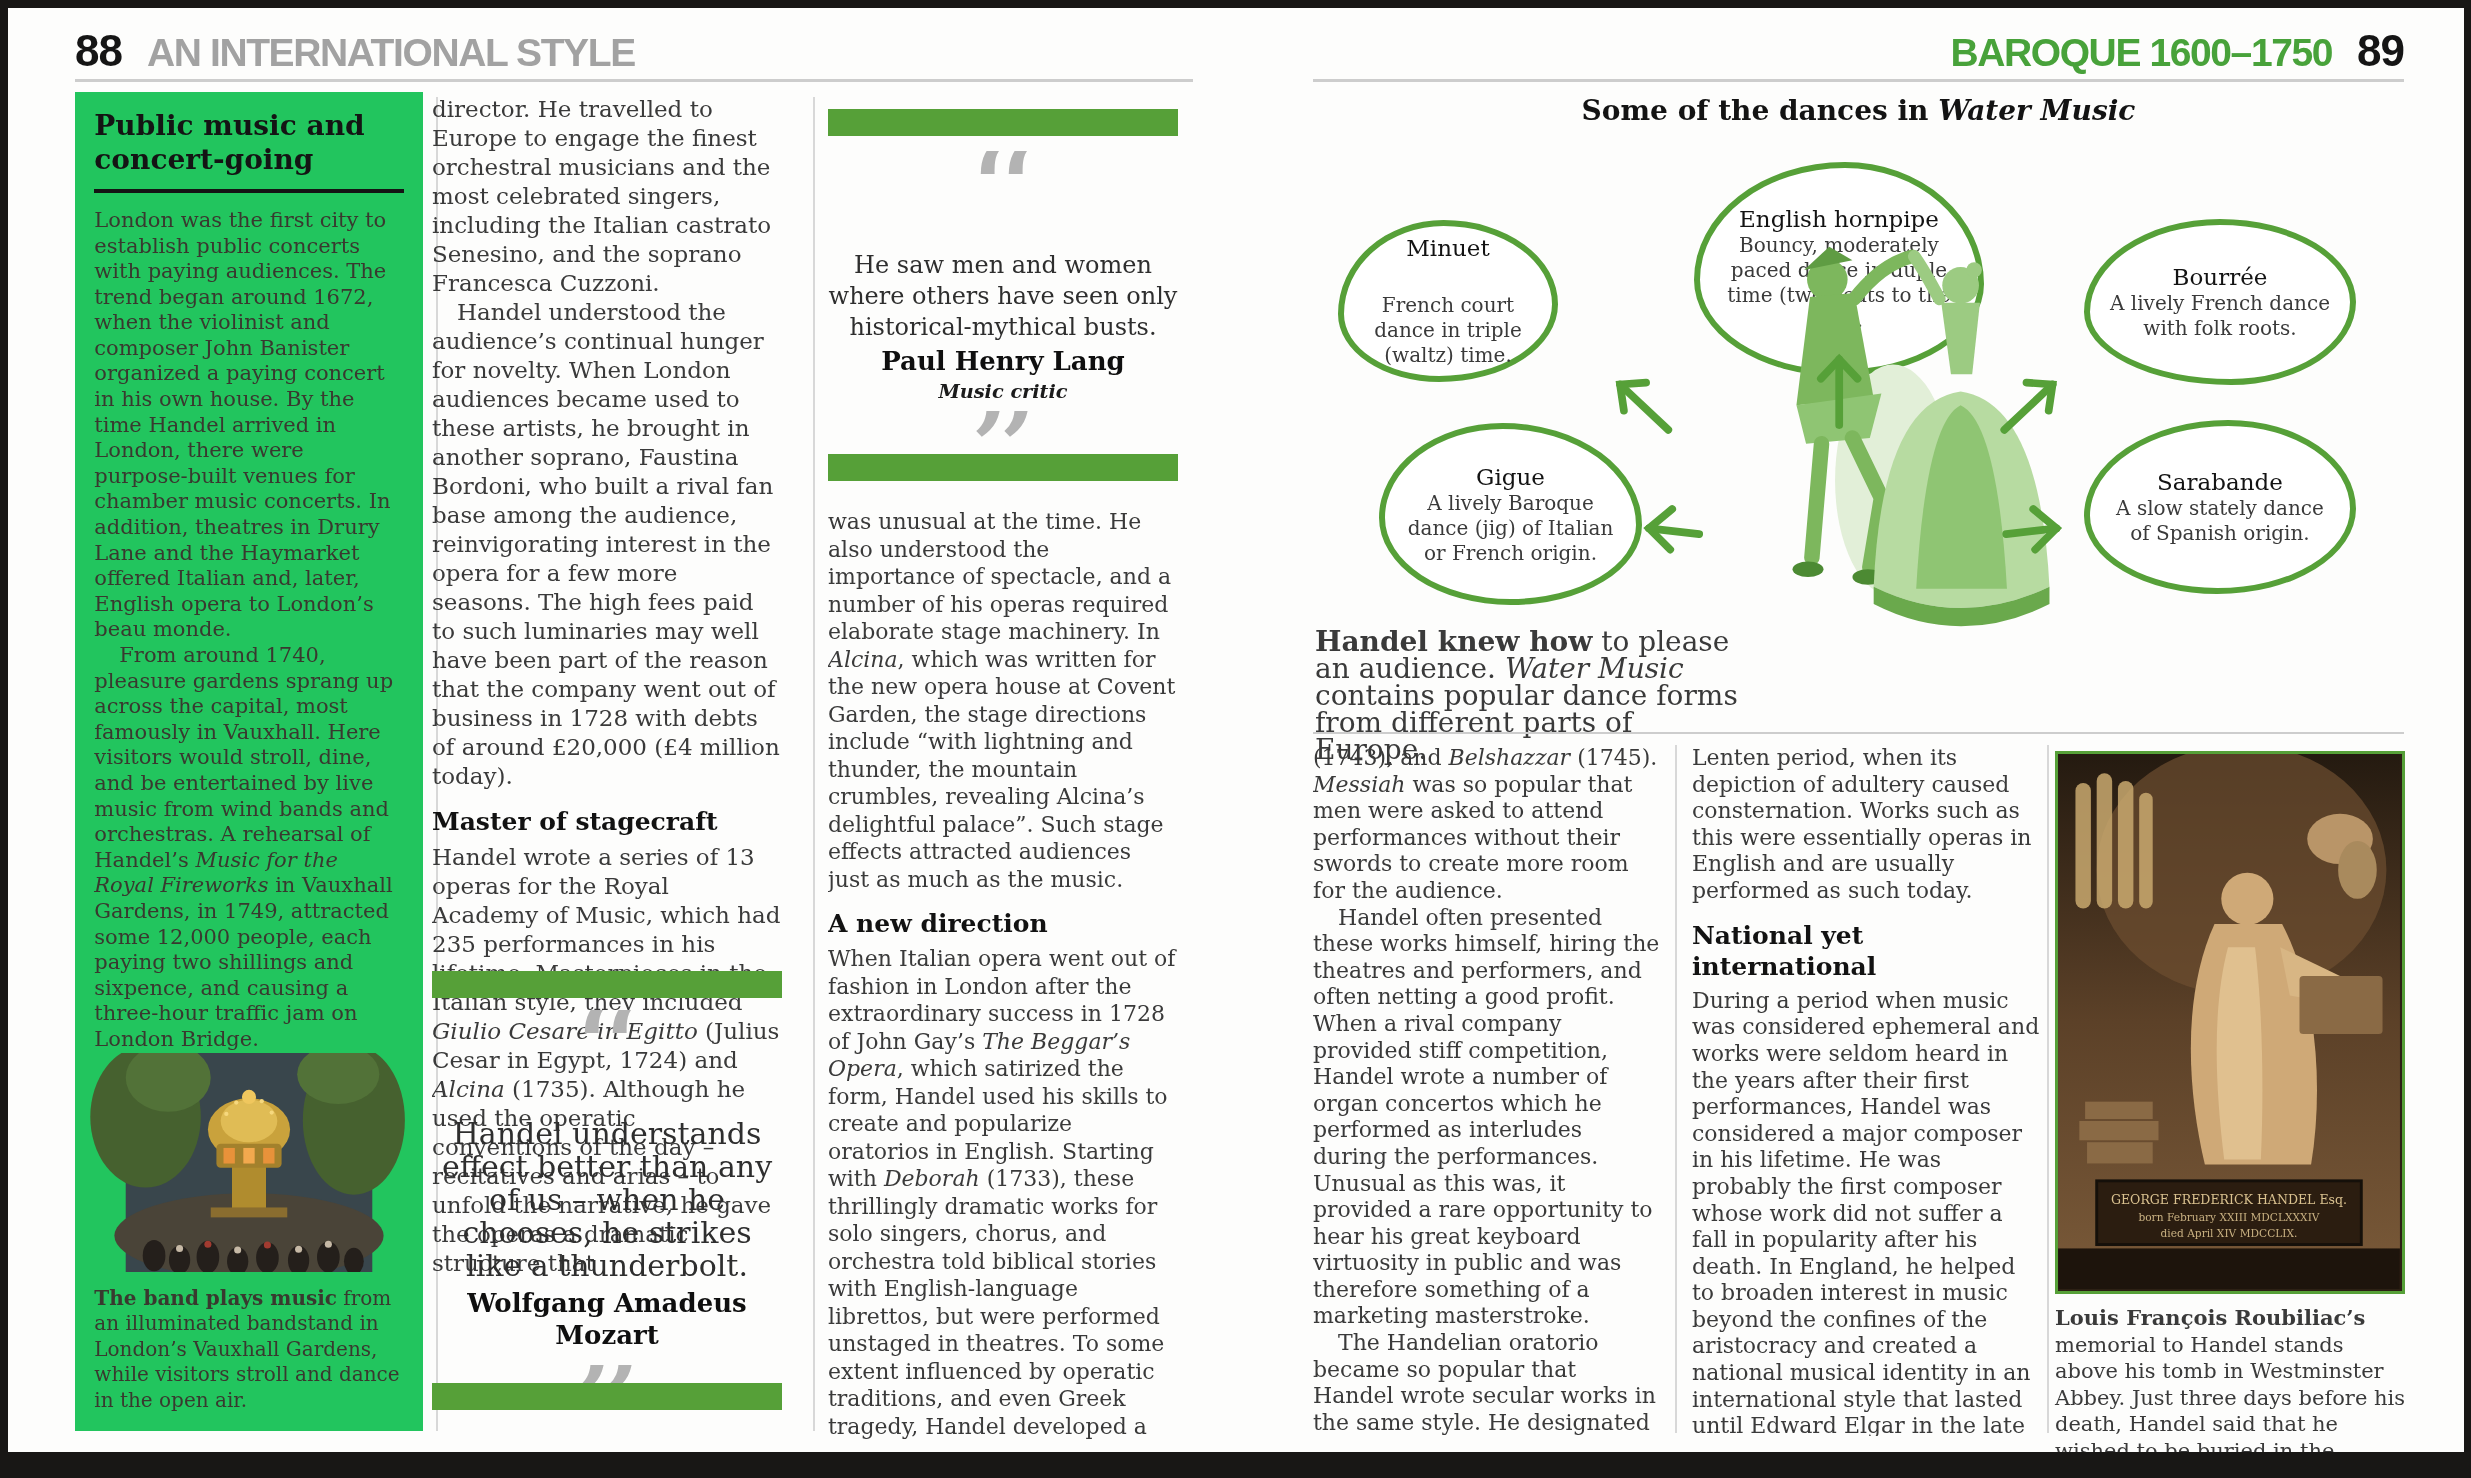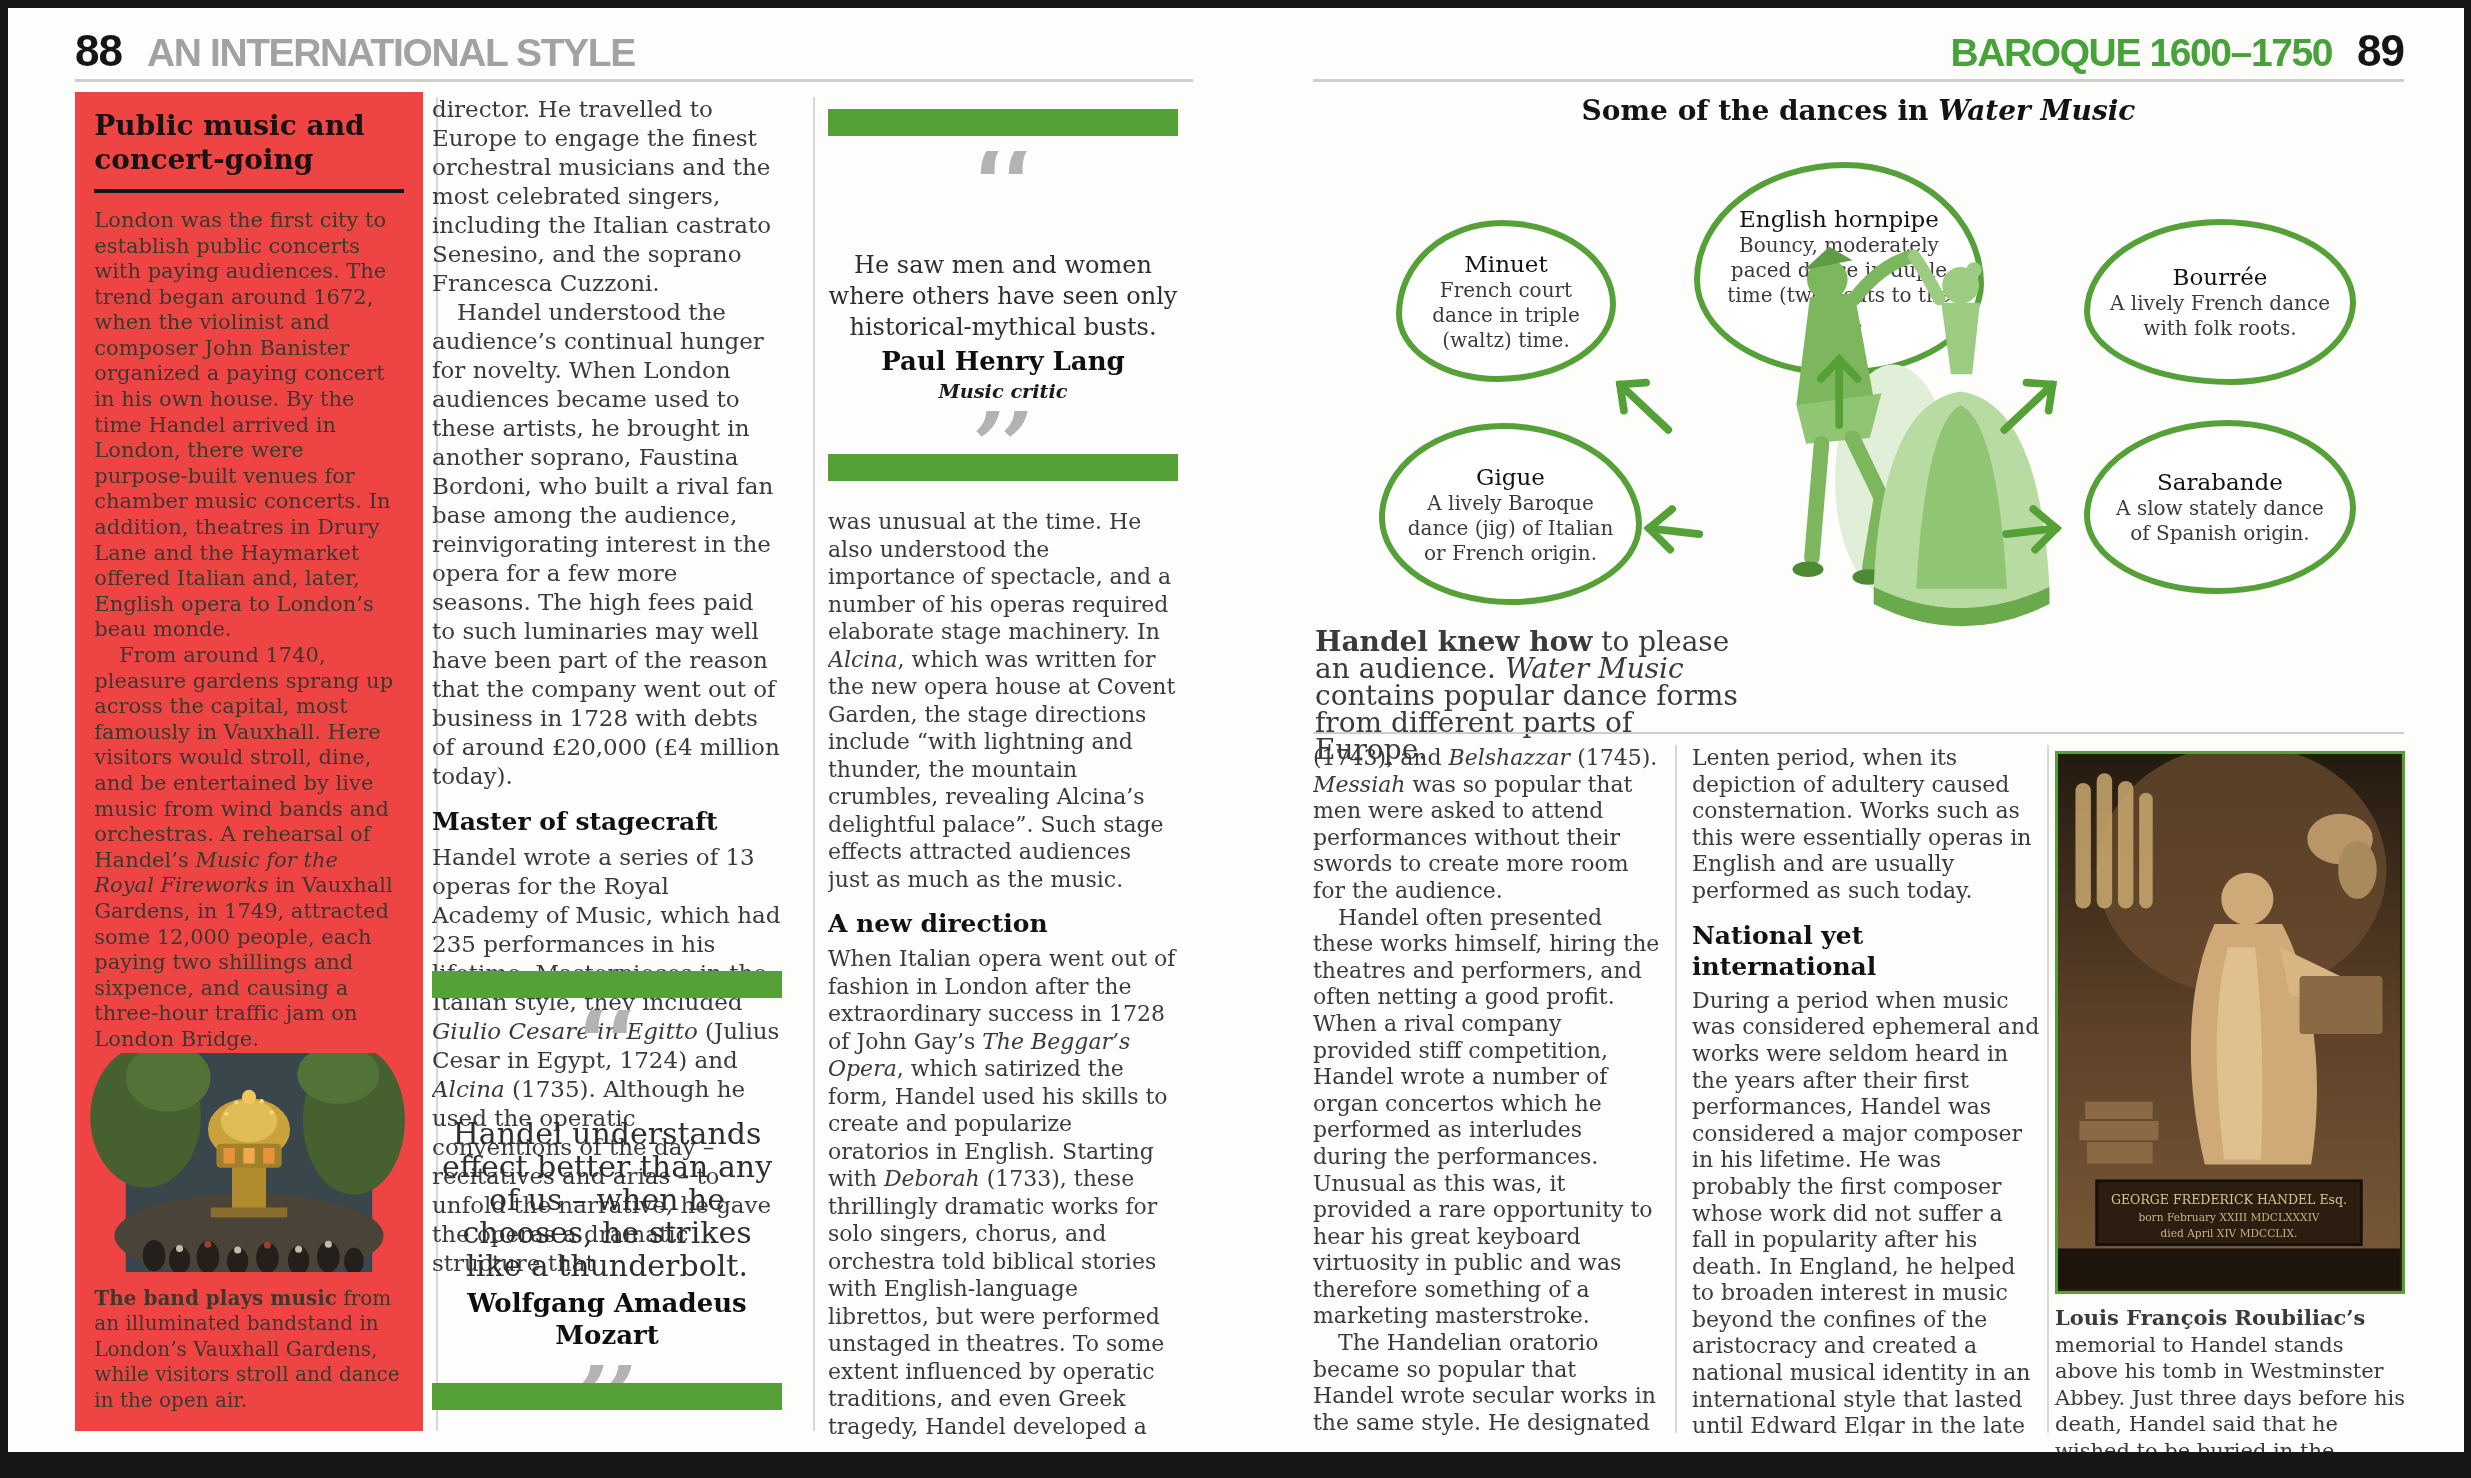--- a/index.html
+++ b/index.html
@@ -11,21 +11,21 @@
   .i{font-style:italic;}
 
   
   .pg-num{font-family:"Liberation Sans", sans-serif;font-weight:800;font-size:44px;line-height:1;color:#151515;letter-spacing:-1px;}
   .pg-title{font-family:"Liberation Sans", sans-serif;font-weight:800;font-size:39px;line-height:1.1;letter-spacing:-1.4px;color:#a2a2a2;}
   .pg-title.green{color:#48a23a;}
   .hrule{background:#cdcdcd;height:2.9px;}
   .vrule{background:#d8d8d8;width:1.9px;}
 
   
-  .sidebar{background:#ef4444;box-sizing:border-box;padding:17.4px 19.3px;display:flex;flex-direction:column;overflow:hidden;}
+  .sidebar{background:#22c55e;box-sizing:border-box;padding:17.4px 19.3px;display:flex;flex-direction:column;overflow:hidden;}
   .sidebar h2{margin:0;font-size:28px;line-height:34px;font-weight:700;color:#141414;}
   .sidebar .title-rule{height:4.8px;background:#141414;margin:11.6px 0 15.4px;}
   .sb-text{font-size:21px;line-height:25.6px;color:#39392f;}
   .sb-caption{font-size:20px;line-height:25.6px;color:#39392f;margin-top:13.5px;}
   .spacer{flex:1;}
 
   
   .col{box-sizing:border-box;overflow:hidden;}
   .bt{font-size:23px;line-height:29px;color:#3a3a3a;}
   .bt3{font-size:22px;line-height:27.5px;color:#3a3a3a;}
@@ -151,21 +151,21 @@
   </div>
 
   <div class="abs" style="left:1313px;top:29px;width:1091px;display:flex;justify-content:flex-end;align-items:baseline;gap:25px;">
     <div class="pg-title green">BAROQUE 1600–1750</div>
     <div class="pg-num">89</div>
   </div>
   <div class="abs hrule" style="left:1313px;top:79px;width:1091px;"></div>
 
   <div class="abs diagram-title" style="left:1313px;top:94px;width:1091px;"><span class="b">Some of the dances in </span><span class="b i">Water Music</span></div>
 
-  <div class="abs oval o-minuet" style="left:1396px;top:220px;width:220px;height:162px;">
+  <div class="abs oval o-minuet" style="left:1338px;top:220px;width:220px;height:162px;justify-content:space-between;">
     <div class="name">Minuet</div>
     <div class="desc">French court dance in triple (waltz) time.</div>
   </div>
   <div class="abs oval o-horn" style="left:1694px;top:162px;width:290px;height:214px;">
     <div class="name">English hornpipe</div>
     <div class="desc">Bouncy, moderately paced dance in duple time (two beats to the bar).</div>
   </div>
   <div class="abs oval o-bourree" style="left:2084px;top:219px;width:272px;height:166px;">
     <div class="name">Bourrée</div>
     <div class="desc">A lively French dance with folk roots.</div>

